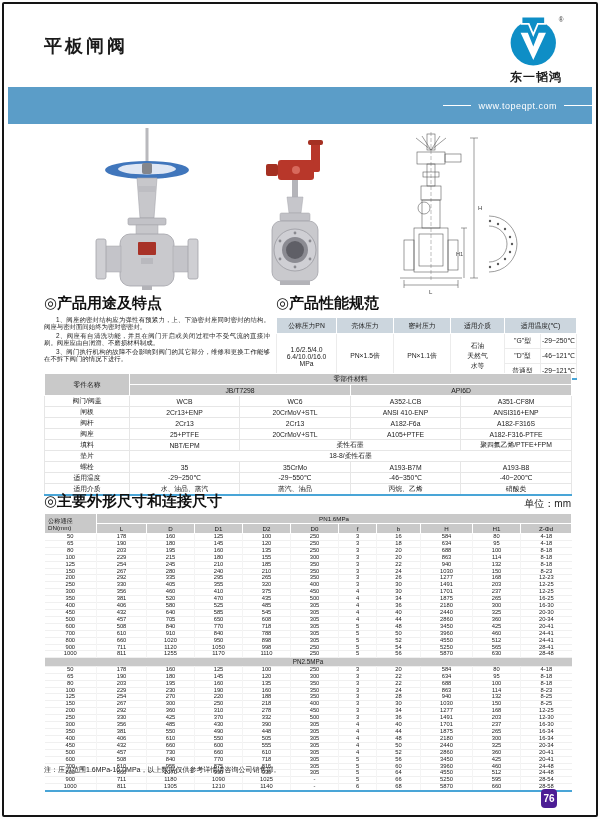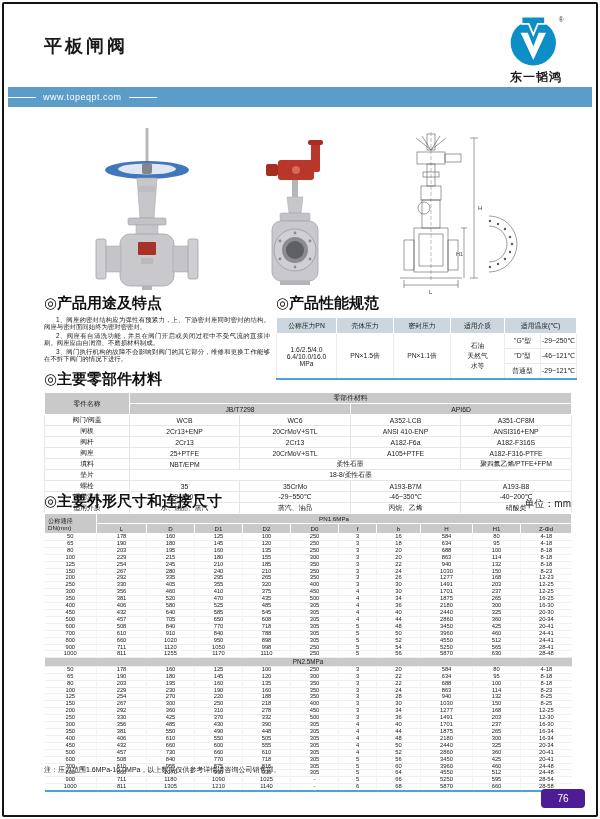--- a/index.html
+++ b/index.html
@@ -8,22 +8,22 @@
     font-family:"Liberation Sans","DejaVu Sans",sans-serif; color:#1a1a1a;
   }
   .frame { position:absolute; inset:2px; border:2px solid #141414; border-radius:2px; background:#fff; }
 
   .page-title { position:absolute; left:40px; top:30px; font-size:18px; font-weight:bold; letter-spacing:3px; }
 
   .logo { position:absolute; left:494px; top:10px; width:76px; text-align:center; }
   .logo svg { width:58px; height:54px; display:block; margin:0 auto; }
   .logo-text { font-size:12px; font-weight:bold; letter-spacing:1px; margin-top:1px; }
 
-  .banner { position:absolute; left:4px; right:4px; top:83px; height:20px; background:#5b9dc8;
-            display:flex; align-items:center; justify-content:flex-start; padding-right:16px; box-sizing:border-box; }
+  .banner { position:absolute; left:4px; right:4px; top:83px; height:37px; background:#5b9dc8;
+            display:flex; align-items:center; justify-content:flex-end; box-sizing:border-box; }
   .website { color:#fff; font-size:9px; display:flex; align-items:center; gap:7px; letter-spacing:.5px; }
   .website::before,.website::after { content:""; width:28px; height:1px; background:#fff; }
 
   .photo1 { position:absolute; left:88px;  top:122px; }
   .photo2 { position:absolute; left:246px; top:136px; }
   .tdraw  { position:absolute; left:382px; top:124px; }
 
   .sec-h { font-size:15px; font-weight:bold; color:#111; }
 
   .features { position:absolute; left:40px; top:290px; width:226px; }
@@ -47,22 +47,22 @@
   .dims table { width:527px; border-collapse:collapse; table-layout:fixed; margin-top:2px; border-bottom:2px solid #49a5d7; }
   .dims thead th { background:#c9c9c9; font-size:6.2px; font-weight:normal; height:9px; padding:0; border:1px solid #fff; }
   .dims thead th.dn { text-align:left; padding-left:3px; white-space:pre-line; line-height:7px; }
   .dims tbody td { font-size:5.8px; height:5.5px; line-height:5.9px; text-align:center; padding:0; color:#222; }
   .dims tbody tr { border-bottom:1px solid #f0f0f0; }
   .dims tbody td:not(:first-child) { border-left:1px solid #f4f4f4; }
   .dims td.pn-divider { background:#c9c9c9; font-size:6.3px; height:7.5px; line-height:7.5px; }
 
   .note { position:absolute; left:40px; top:761px; font-size:7px; color:#222; }
 
-  .page-badge { position:absolute; left:537px; top:785px; width:44px; height:19px; background:#4c1d95;
-                border-radius:4px; color:#fff; font-size:10px; font-weight:normal;
+  .page-badge { position:absolute; left:537px; top:785px; width:16px; height:19px; background:#4c1d95;
+                border-radius:4px; color:#fff; font-size:10px; font-weight:bold;
                 display:flex; align-items:center; justify-content:center; }
 </style>
 </head>
 <body>
 
 <div class="frame">
 
   <div class="page-title">平板闸阀</div>
 
   <div class="logo">
@@ -217,21 +217,20 @@
         </tr>
         <tr>
           <td>普通型</td>
           <td>-29~121℃</td>
         </tr>
       </tbody>
     </table>
   </div>
 
   <div class="materials">
-    <div class="sec-h">◎主要零部件材料</div>
     <table>
       <colgroup>
           <col style="width:85px">
           <col style="width:110px">
           <col style="width:111px">
           <col style="width:110px">
           <col style="width:111px">
         </colgroup>
       <thead>
         <tr>

